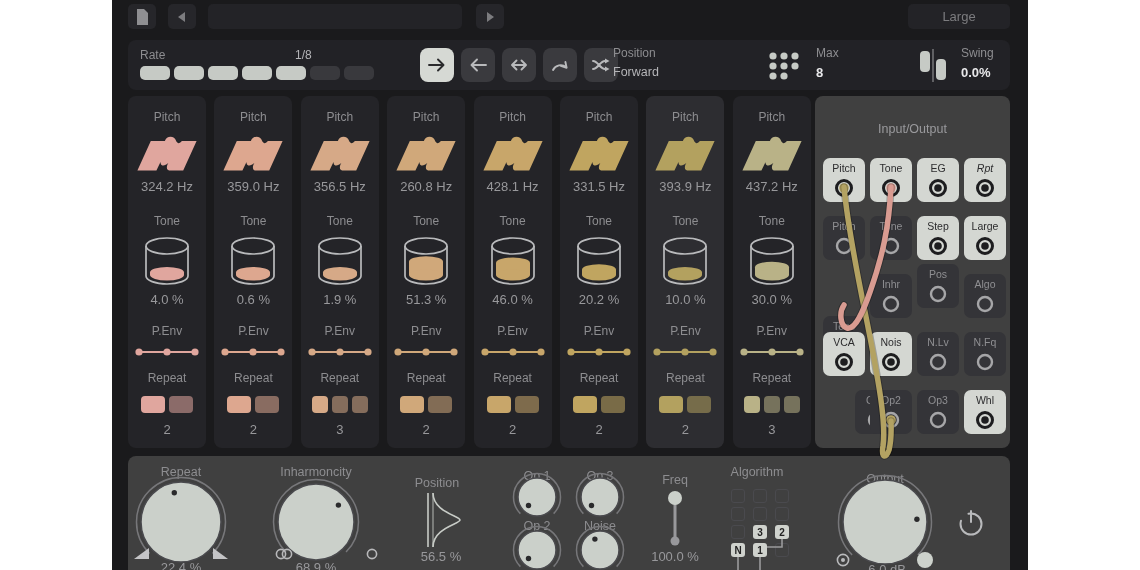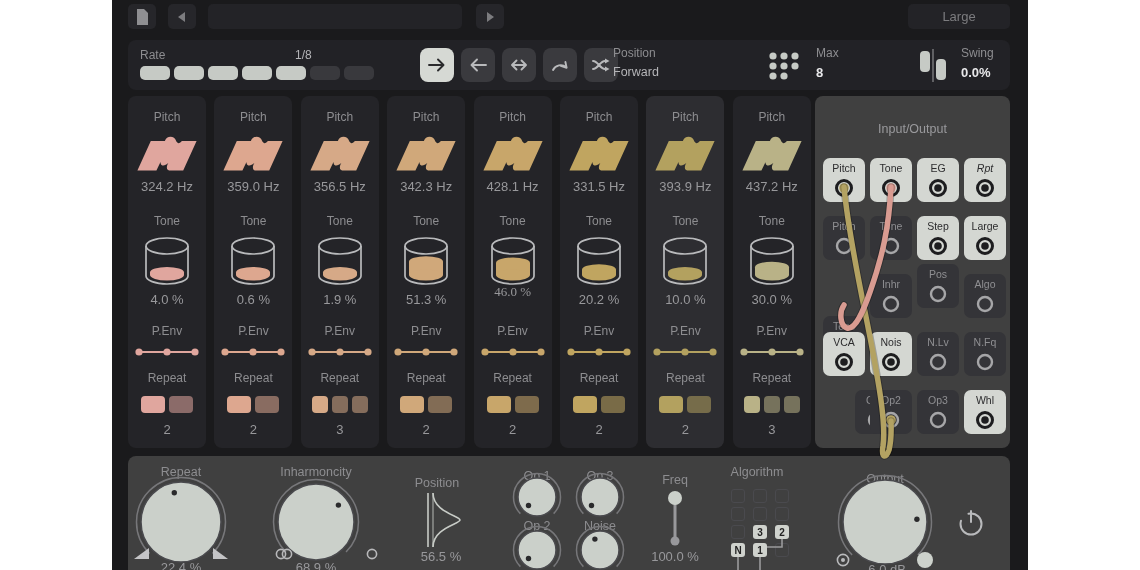--- a/index.html
+++ b/index.html
@@ -202,21 +202,21 @@
         </svg>
         <div class="slabel lbl" style="top:275px;">Repeat</div>
         <div style="position:absolute;left:0;top:300px;width:100%;text-align:center;"><span style="display:inline-block;width:16px;height:17px;border-radius:4px;background:currentColor;margin:0 2px;"></span><span style="display:inline-block;width:16px;height:17px;border-radius:4px;background:currentColor;margin:0 2px;opacity:.55;"></span><span style="display:inline-block;width:16px;height:17px;border-radius:4px;background:currentColor;margin:0 2px;opacity:.55;"></span></div>
         <div class="slabel val" style="top:326px;">3</div>
       </div>
       <div class="stepcol" style="left: 275.2px; color: rgb(208, 168, 122);">
         <div class="slabel lbl" style="top:14px;">Pitch</div>
         <svg style="position:absolute;left:8px;top:34px;" width="62" height="46" viewBox="0 0 88 52">
           <path fill="currentColor" d="M2,51 L21,9 H41 C43,1 55,1 57,9 C59,13 62,13 65,9 H86 L67,51 H47 C43,50 43,45 46,40 C41,45 36,45 35,41 C34,38 36,34 39,30 L29,51 Z"></path>
         </svg>
-        <div class="slabel val" style="top:83px;">342.3 Hz</div>
+        <div class="slabel val" style="top:83px;">260.8 Hz</div>
         <div class="slabel lbl" style="top:118px;">Tone</div>
         <svg style="position:absolute;left:11px;top:138px;" width="56" height="54" viewBox="0 0 56 52">
           <ellipse cx="28" cy="26.7" rx="17" ry="5.5" fill="currentColor"></ellipse>
           <rect x="11" y="26.7" width="34" height="13.3" fill="currentColor"></rect>
           <ellipse cx="28" cy="40" rx="17" ry="5.5" fill="currentColor"></ellipse>
           <ellipse cx="28" cy="11" rx="21" ry="8" fill="none" stroke="#b9babc" stroke-width="1.7"></ellipse>
           <path d="M7,11 V41 M49,11 V41 M7,41 A21,8 0 0 0 49,41" fill="none" stroke="#b9babc" stroke-width="1.7"></path>
         </svg>
         <div class="slabel val" style="top:196px;">51.3 %</div>
         <div class="slabel lbl" style="top:228px;">P.Env</div>
@@ -237,21 +237,21 @@
         </svg>
         <div class="slabel val" style="top:83px;">428.1 Hz</div>
         <div class="slabel lbl" style="top:118px;">Tone</div>
         <svg style="position:absolute;left:11px;top:138px;" width="56" height="54" viewBox="0 0 56 52">
           <ellipse cx="28" cy="28.0" rx="17" ry="5.5" fill="currentColor"></ellipse>
           <rect x="11" y="28.0" width="34" height="12.0" fill="currentColor"></rect>
           <ellipse cx="28" cy="40" rx="17" ry="5.5" fill="currentColor"></ellipse>
           <ellipse cx="28" cy="11" rx="21" ry="8" fill="none" stroke="#b9babc" stroke-width="1.7"></ellipse>
           <path d="M7,11 V41 M49,11 V41 M7,41 A21,8 0 0 0 49,41" fill="none" stroke="#b9babc" stroke-width="1.7"></path>
         </svg>
-        <div class="slabel val" style="top:188px;font-family:Liberation Serif, serif;">46.0 %</div>
+        <div class="slabel val" style="top:196px;">46.0 %</div>
         <div class="slabel lbl" style="top:228px;">P.Env</div>
         <svg style="position:absolute;left:6px;top:249px;" width="66" height="14" viewBox="0 0 66 14">
           <line x1="5" y1="7" x2="61" y2="7" stroke="currentColor" stroke-width="2"></line>
           <circle cx="5" cy="7" r="3.6" fill="currentColor"></circle>
           <circle cx="33" cy="7" r="3.6" fill="currentColor"></circle>
           <circle cx="61" cy="7" r="3.6" fill="currentColor"></circle>
         </svg>
         <div class="slabel lbl" style="top:275px;">Repeat</div>
         <div style="position:absolute;left:0;top:300px;width:100%;text-align:center;"><span style="display:inline-block;width:24px;height:17px;border-radius:4px;background:currentColor;margin:0 2px;"></span><span style="display:inline-block;width:24px;height:17px;border-radius:4px;background:currentColor;margin:0 2px;opacity:.55;"></span></div>
         <div class="slabel val" style="top:326px;">2</div>

